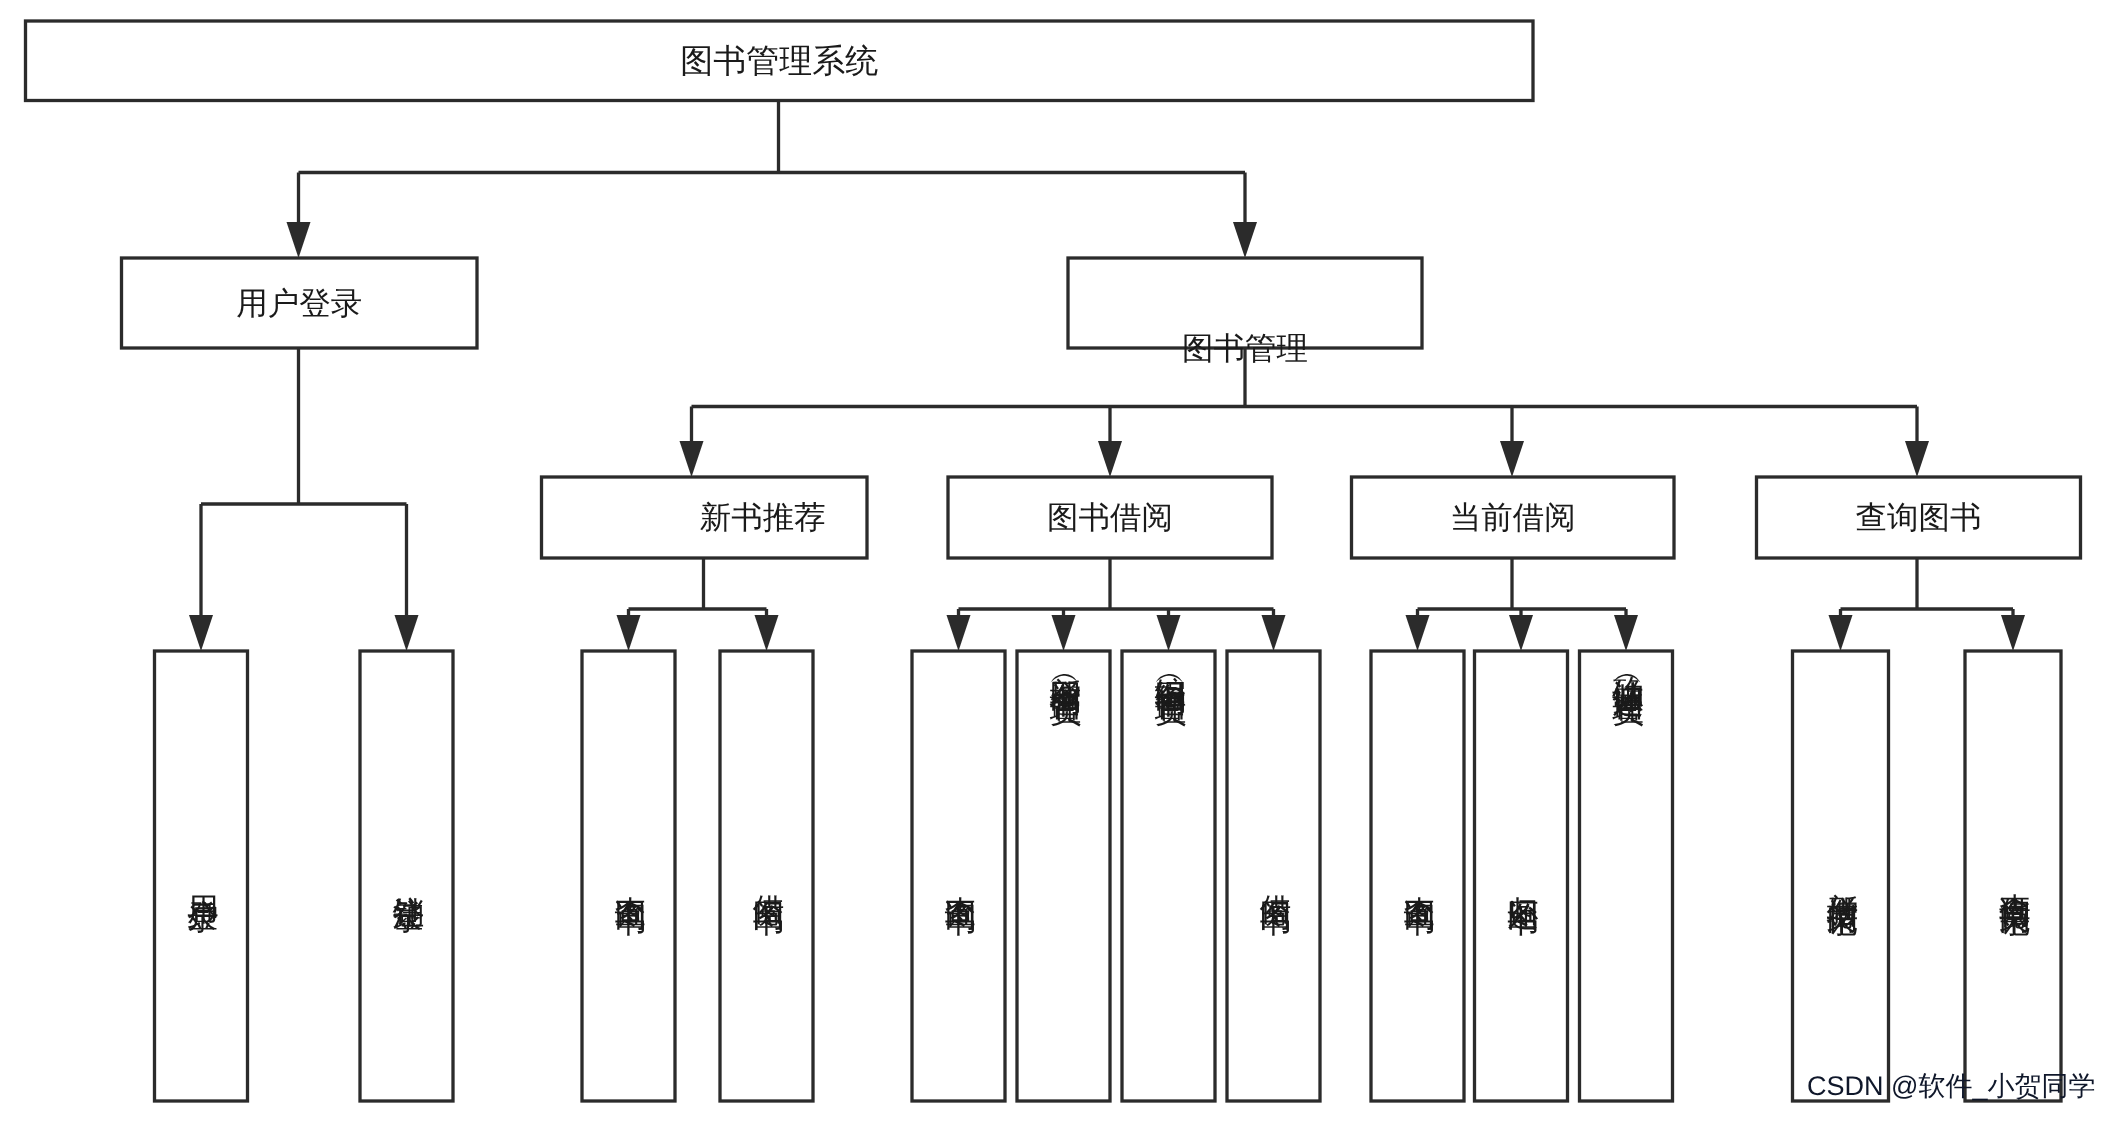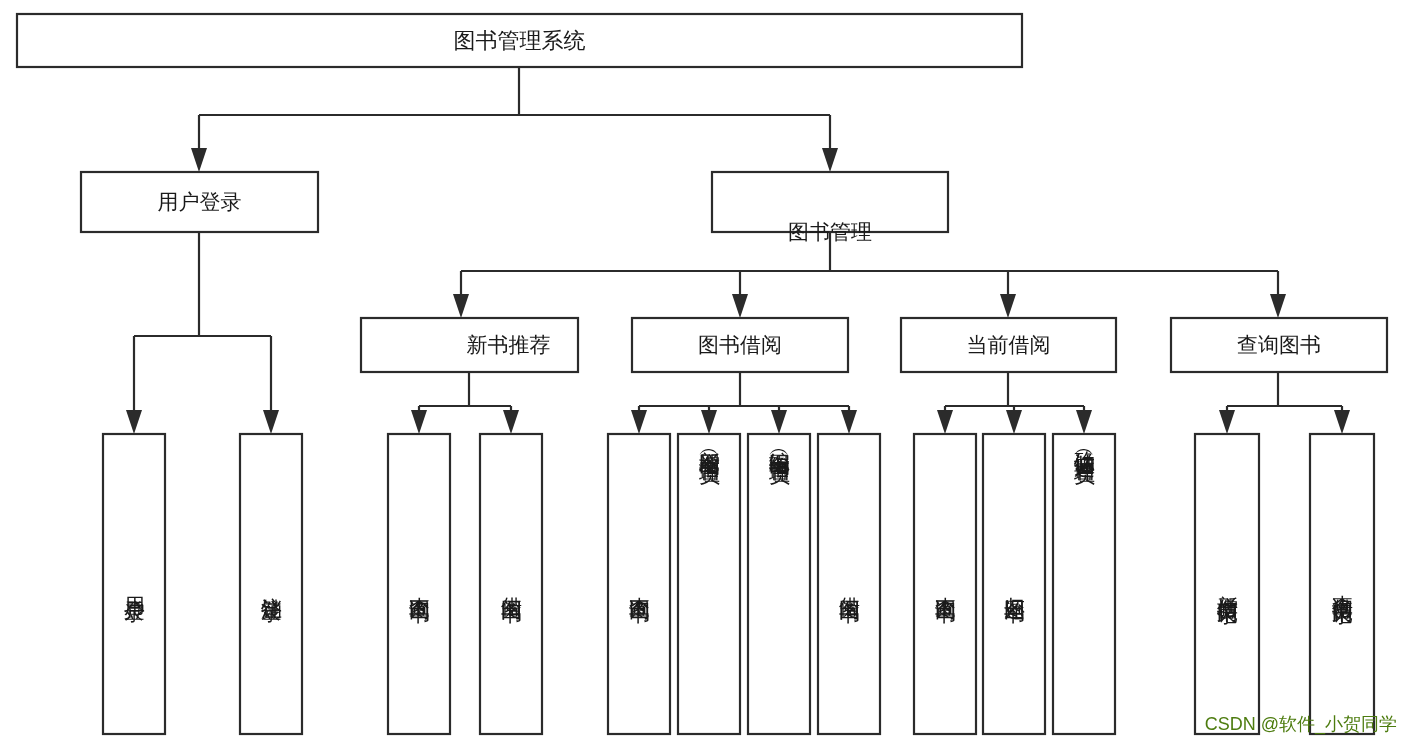--- a/index.html
+++ b/index.html
@@ -72,21 +72,21 @@
   }
   .root-label-text {
     font-size: 22px;
   }
   #watermark {
     position: absolute;
     right: 8px;
     bottom: 6px;
     font-family: "Liberation Sans", "DejaVu Sans", sans-serif;
     font-size: 18px;
-    color: #4d7c0f;
+    color: #0f172a;
     white-space: nowrap;
     pointer-events: none;
   }
 </style>
 </head>
 <body>
 
 <div id="diagram-root">
 
   <svg id="tree-svg" viewBox="0 0 1405 747">

